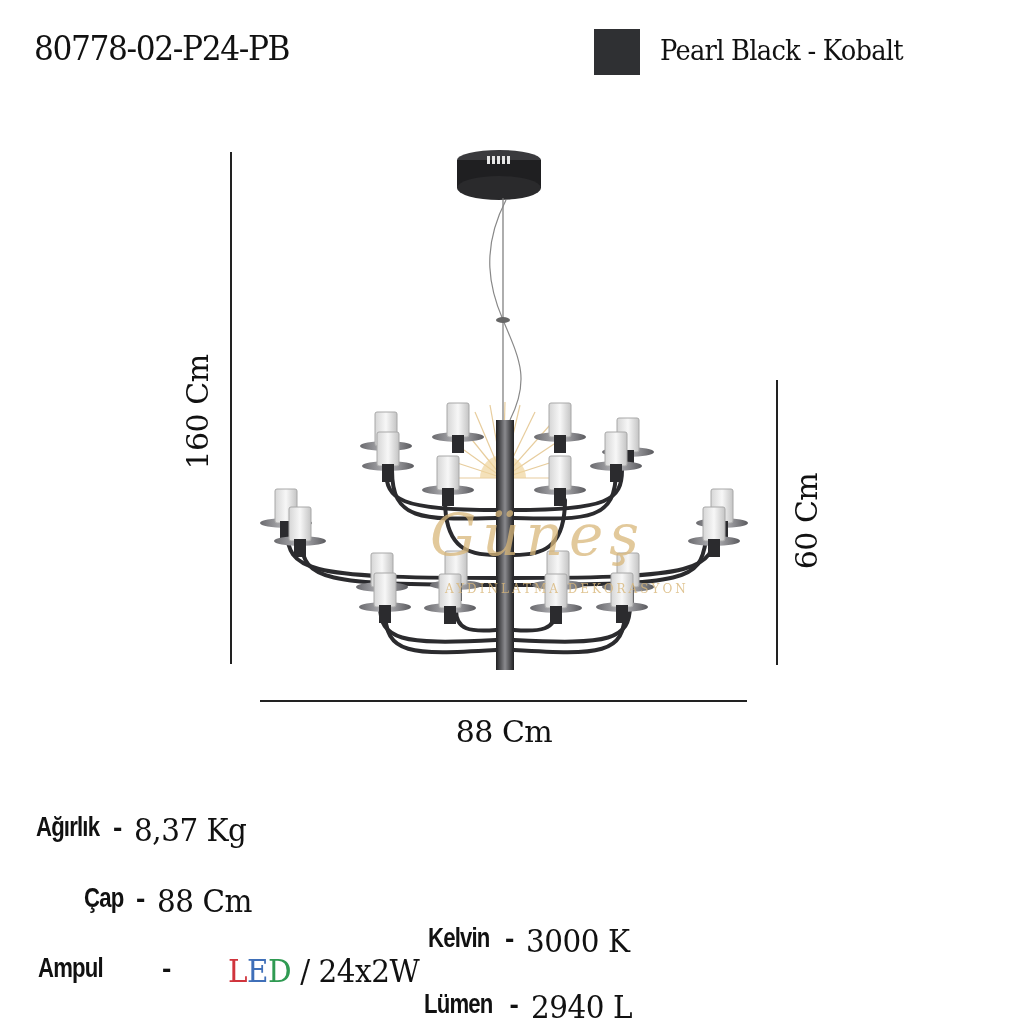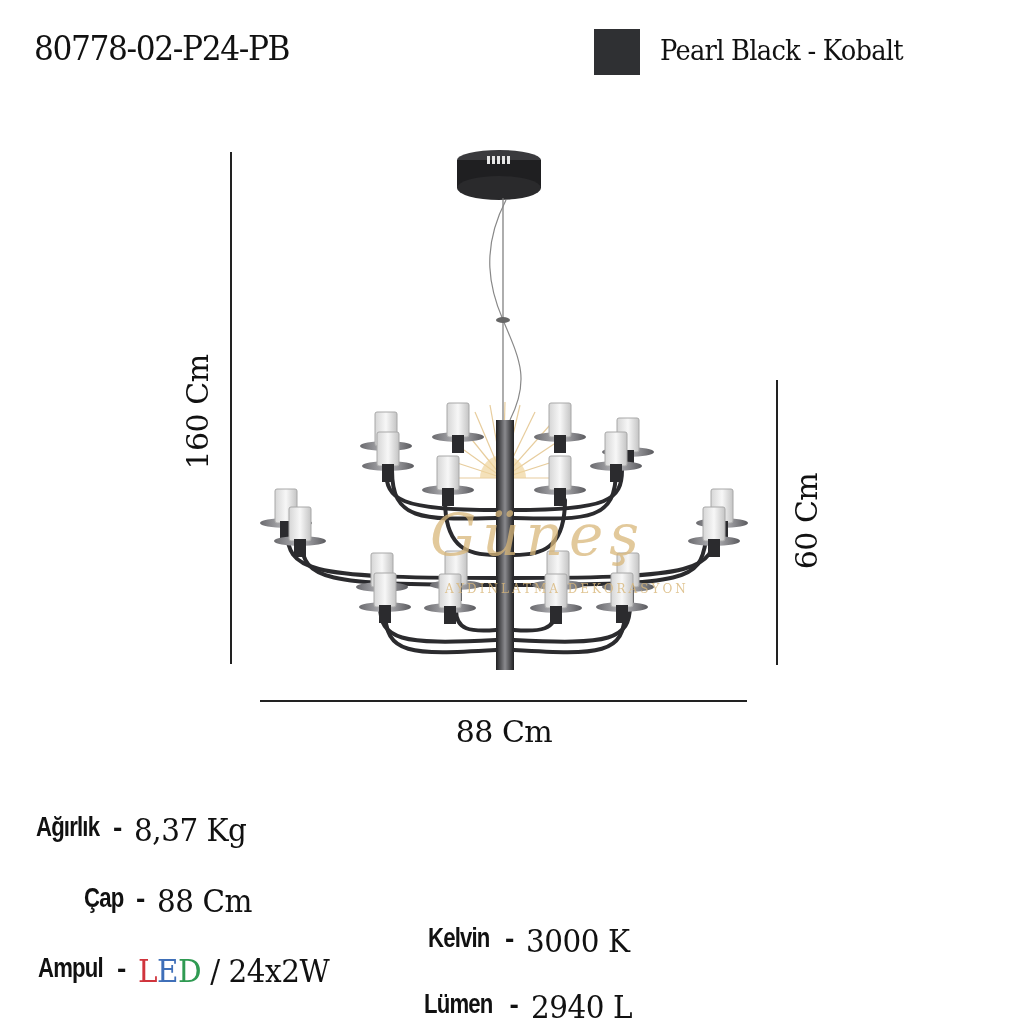--- a/index.html
+++ b/index.html
@@ -171,21 +171,21 @@
   <span class="sep" style="margin-left:4px;">-</span>
   <span class="v">88 Cm</span>
 </div>
 
 <div class="spec" style="left:428px; top:883px;margin-top:40px;">
   <span class="k cond" style="transform-origin:left center;">Kelvin</span>
   <span class="sep" style="margin-left:2px;">-</span>
   <span class="v">3000 K</span>
 </div>
 
-<div class="spec" style="left:38px; top:953px;">
+<div class="spec" style="left:38px; top:953px;gap:45px;">
   <span class="k cond" style="transform-origin:left center;">Ampul</span>
   <span class="sep" style="margin-left:0;">-</span>
   <span class="v">
     <span class="led-l">L</span><span class="led-e">E</span><span class="led-d">D</span><span style="white-space:pre;"> / 24x2W</span>
   </span>
 </div>
 
 <div class="spec" style="left:424px; top:953px;margin-top:36px;">
   <span class="k cond" style="transform-origin:left center;">Lümen</span>
   <span class="sep" style="margin-left:2px;">-</span>

